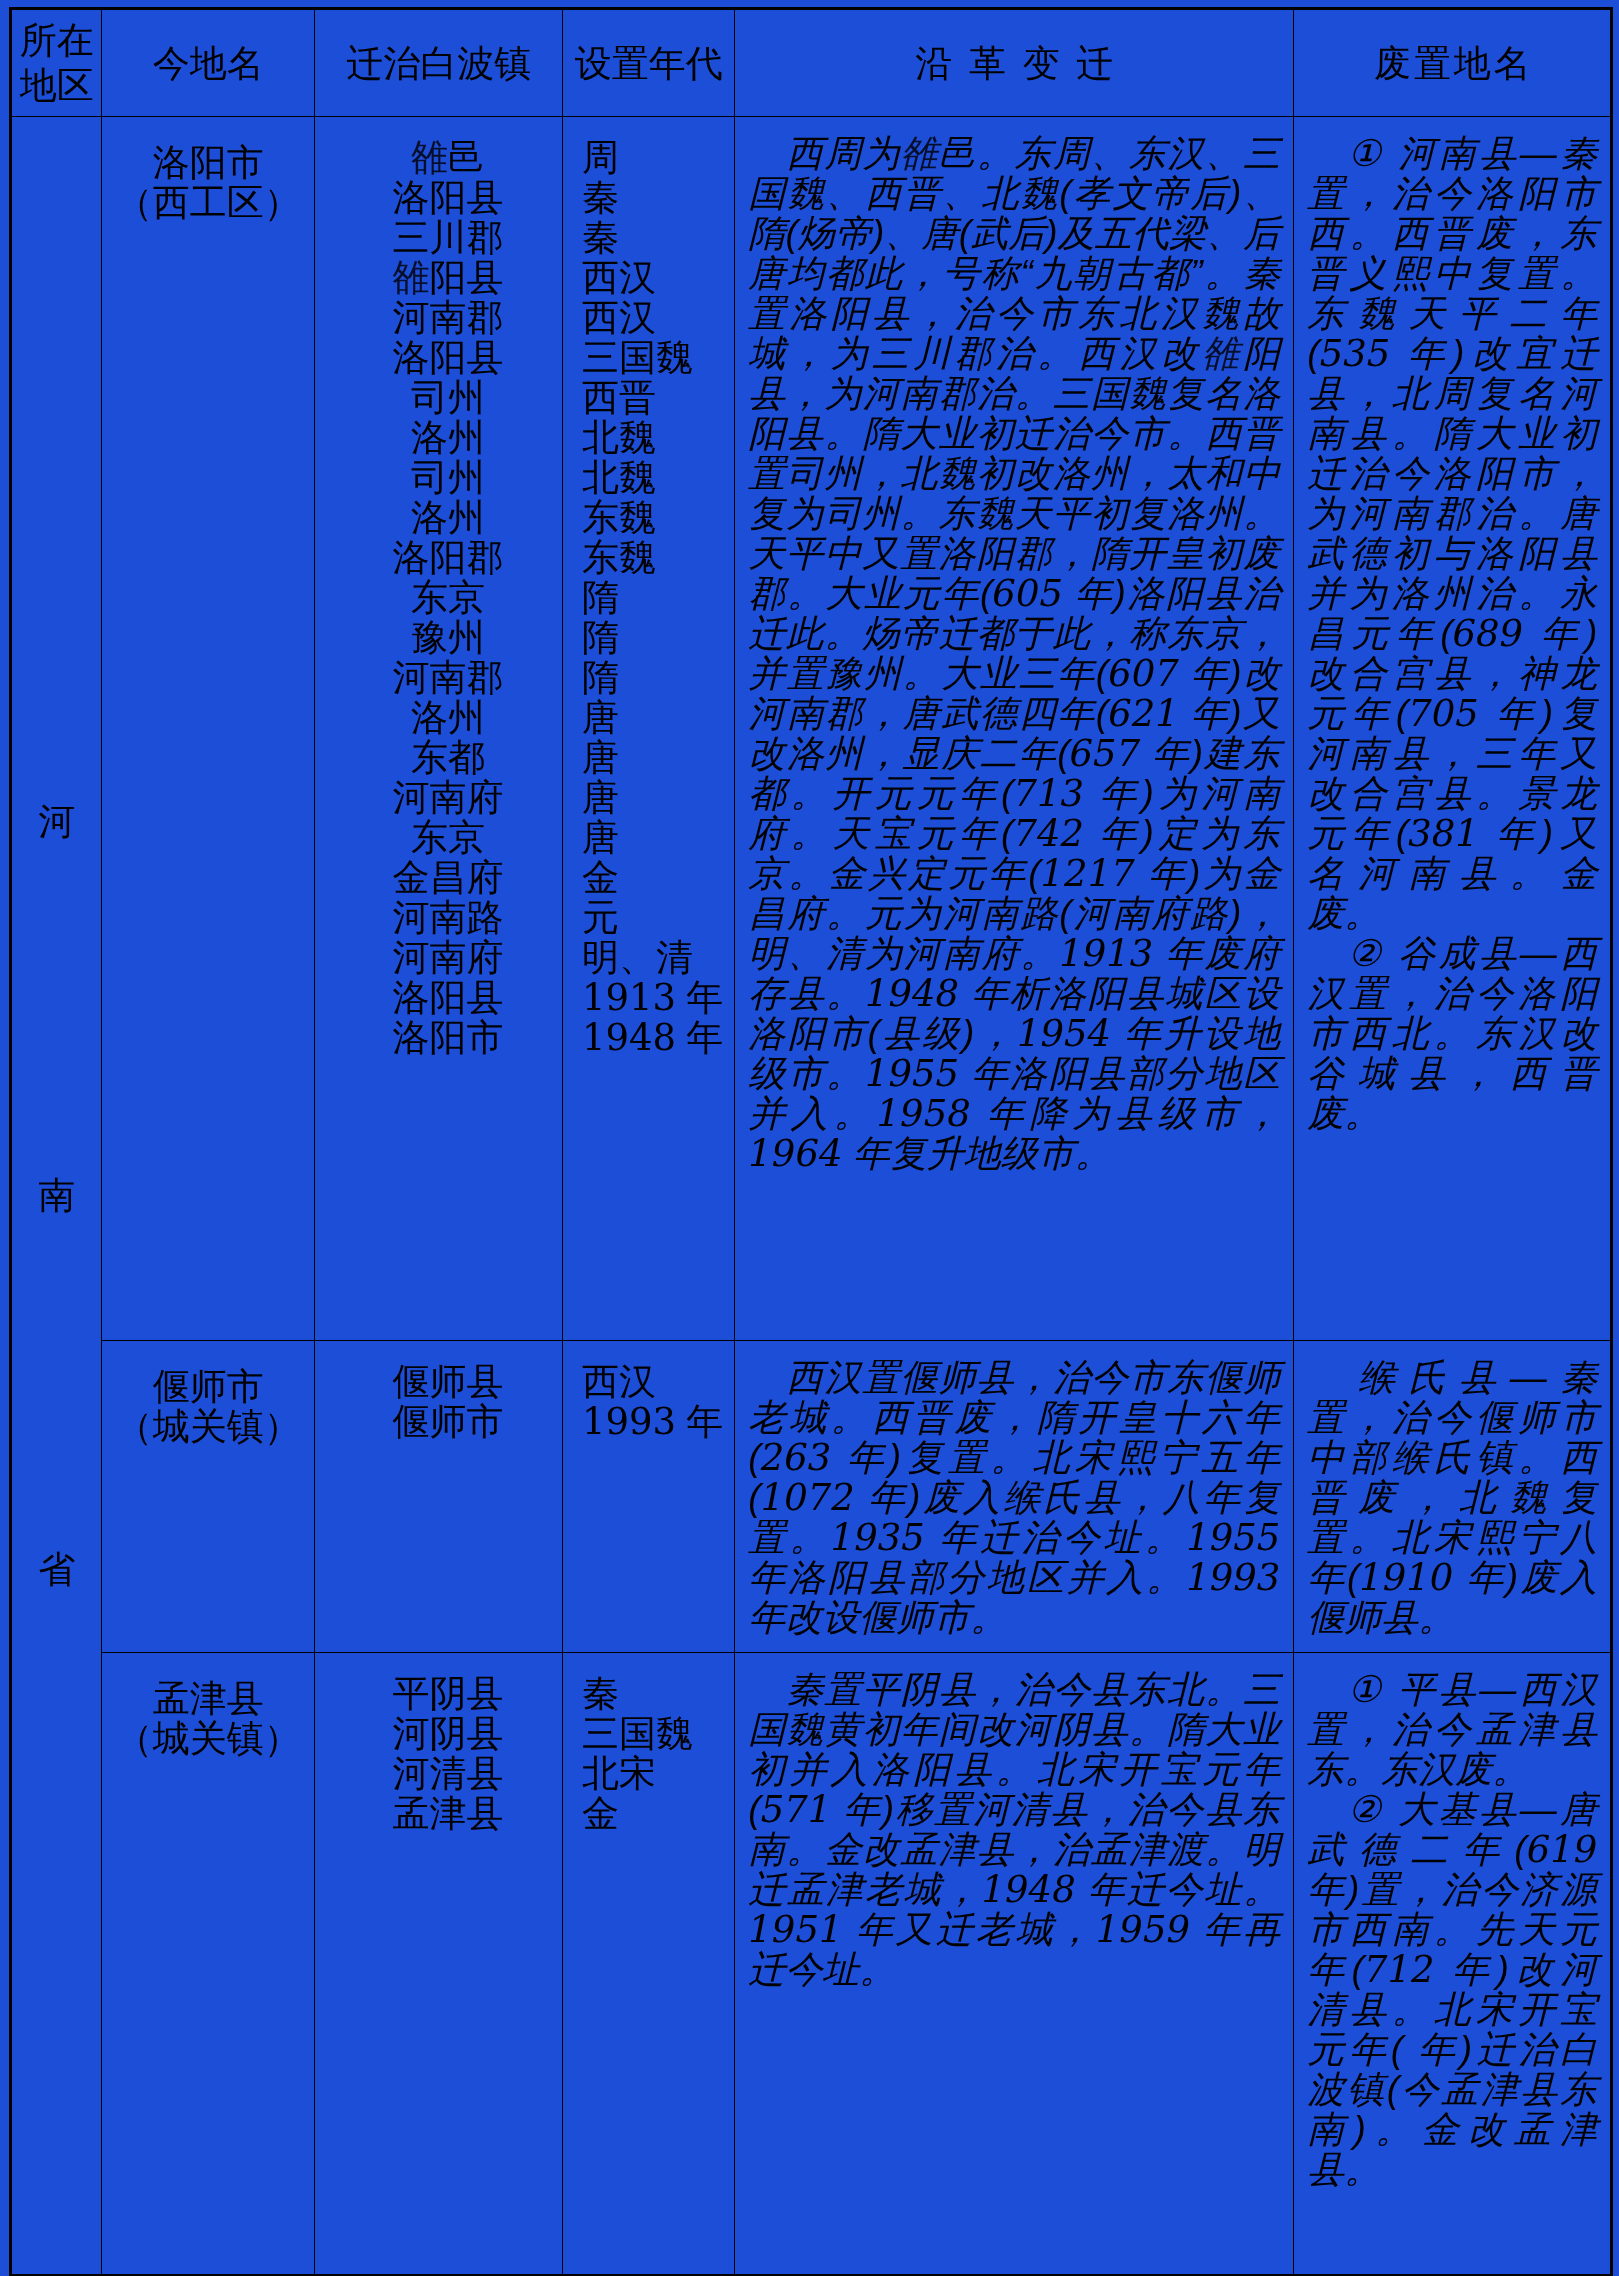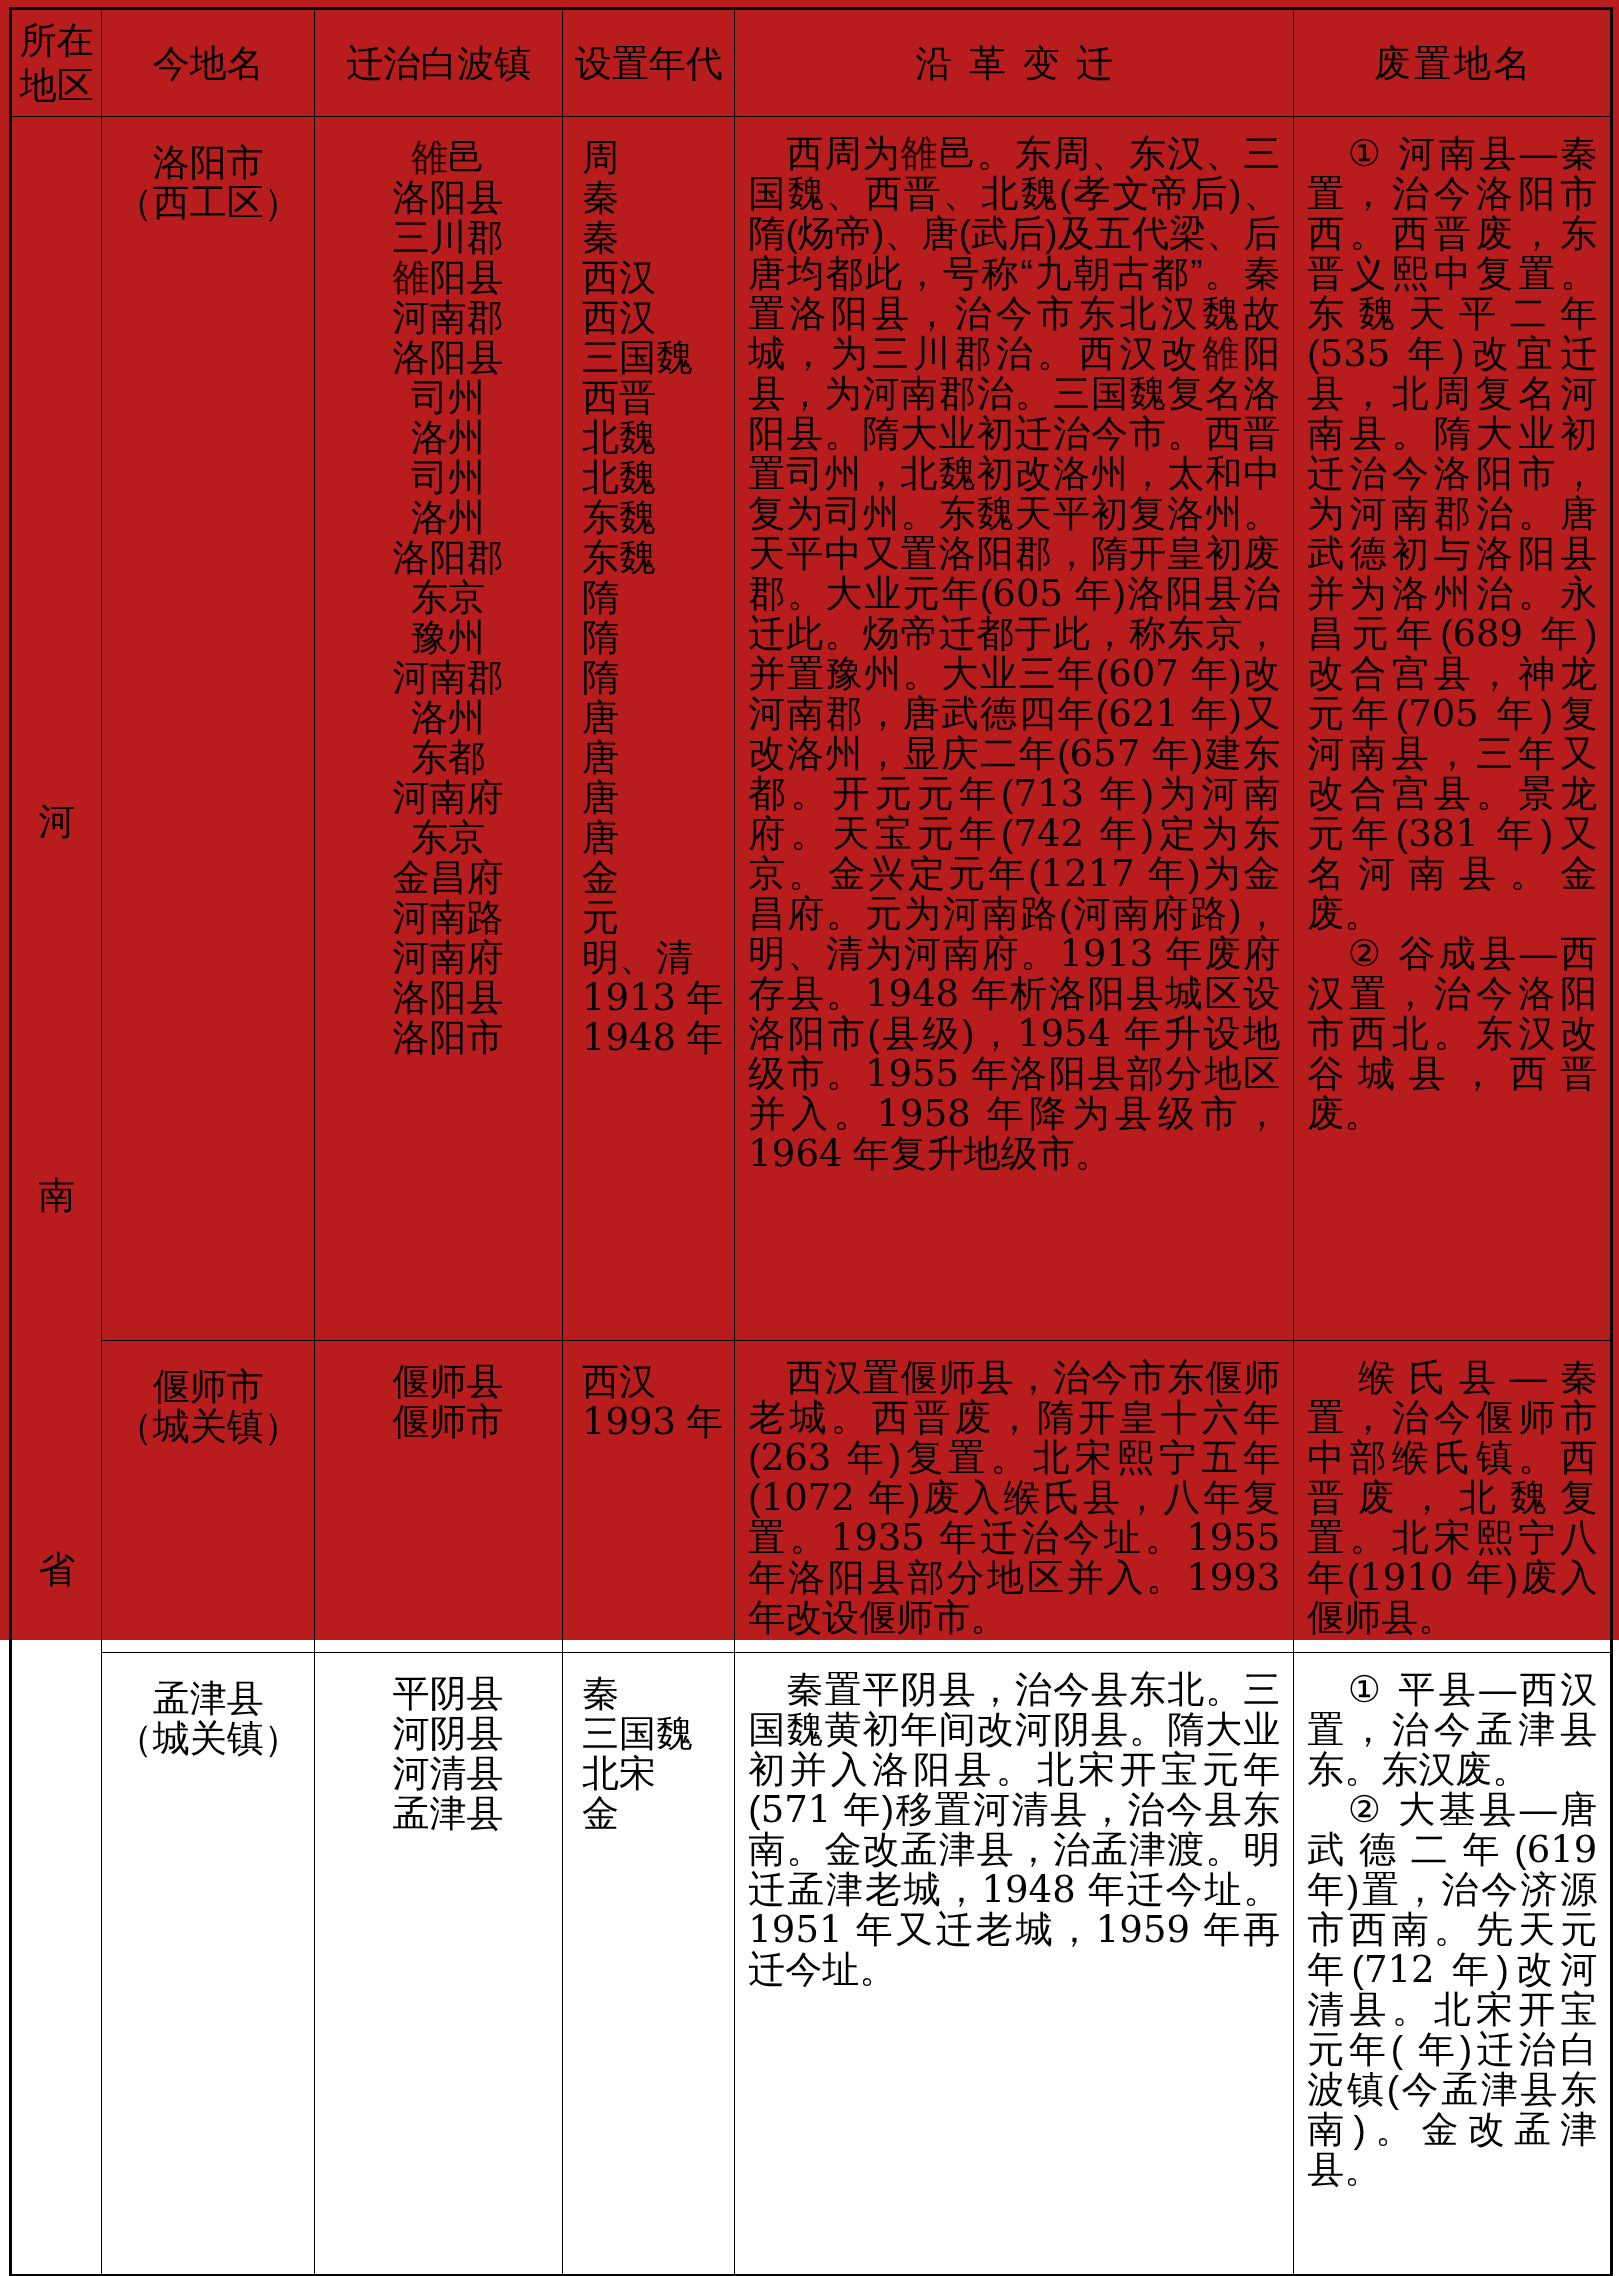--- a/index.html
+++ b/index.html
@@ -4,22 +4,22 @@
 <style>
   html,body{margin:0;padding:0;background:#ffffff;}
   body{
     width:1620px;height:2276px;
     font-family:"Liberation Sans",sans-serif;
     color:#000;
     -webkit-font-smoothing:antialiased;
   }
   .page{
     position:relative;
-    width:1620px;height:1640px;
-    background:#b91c1c;
+    width:1620px;height:2276px;
+    background:#1d4ed8;
     box-sizing:border-box;
     padding:7.4px 9.3px 7.4px 9.3px;
   }
   table.placename{
     border-collapse:collapse;
     table-layout:fixed;
     width:1601px;
     border:3.7px solid #000;
   }
   .placename th,.placename td{
@@ -70,20 +70,21 @@
   }
   td.era-cell{
     padding:20.4px 1.9px 0 18.6px;
     white-space:pre-line;
   }
   
   td.prose-cell{
     padding:16.7px 13px 0 13px;
     text-align:justify;
     white-space:pre-line;
+    font-style:italic;
   }
   
   .num{font-family:"DejaVu Serif",serif;}
   
   .rare{font-family:"DejaVu Serif",serif;font-weight:300;opacity:.8;}
 </style>
 </head>
 <body>
 
 <div class="page">

